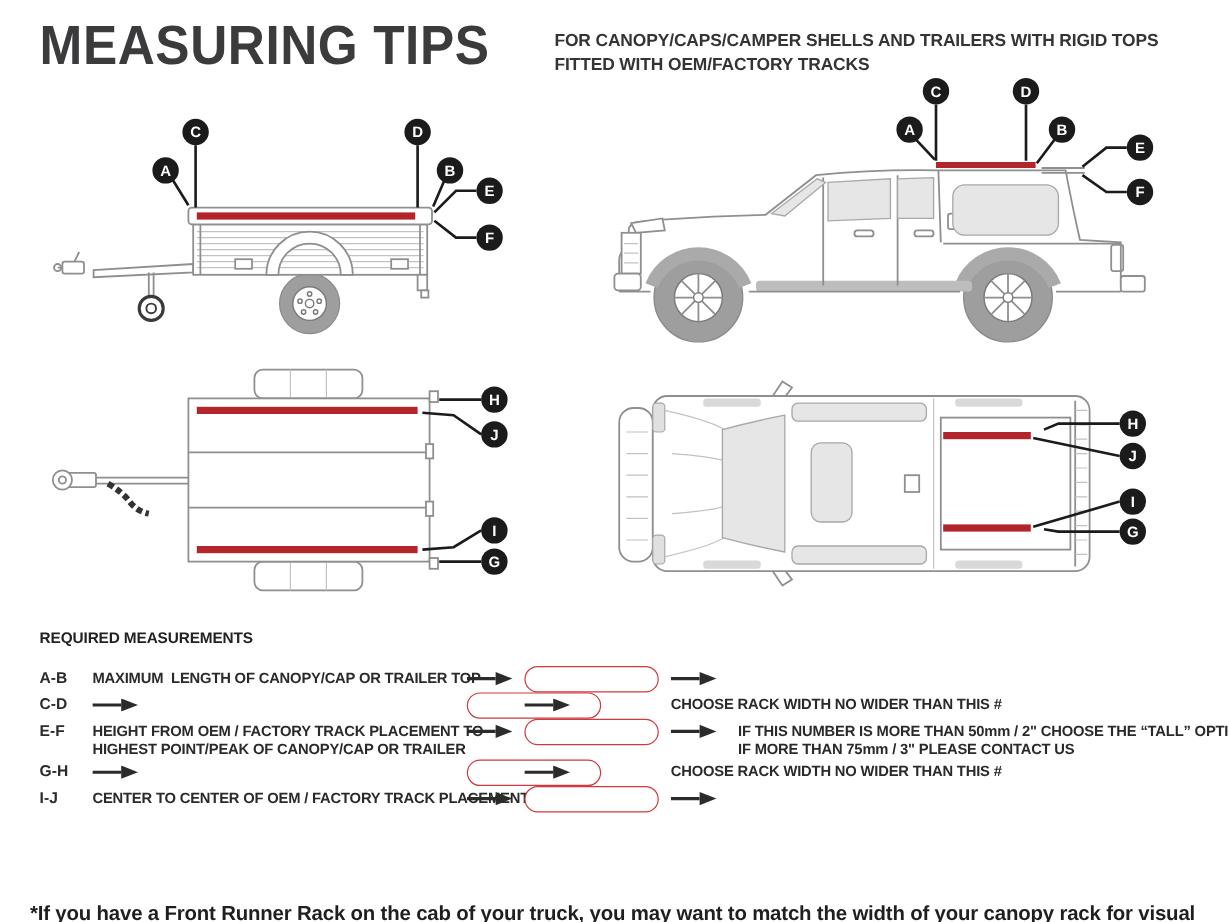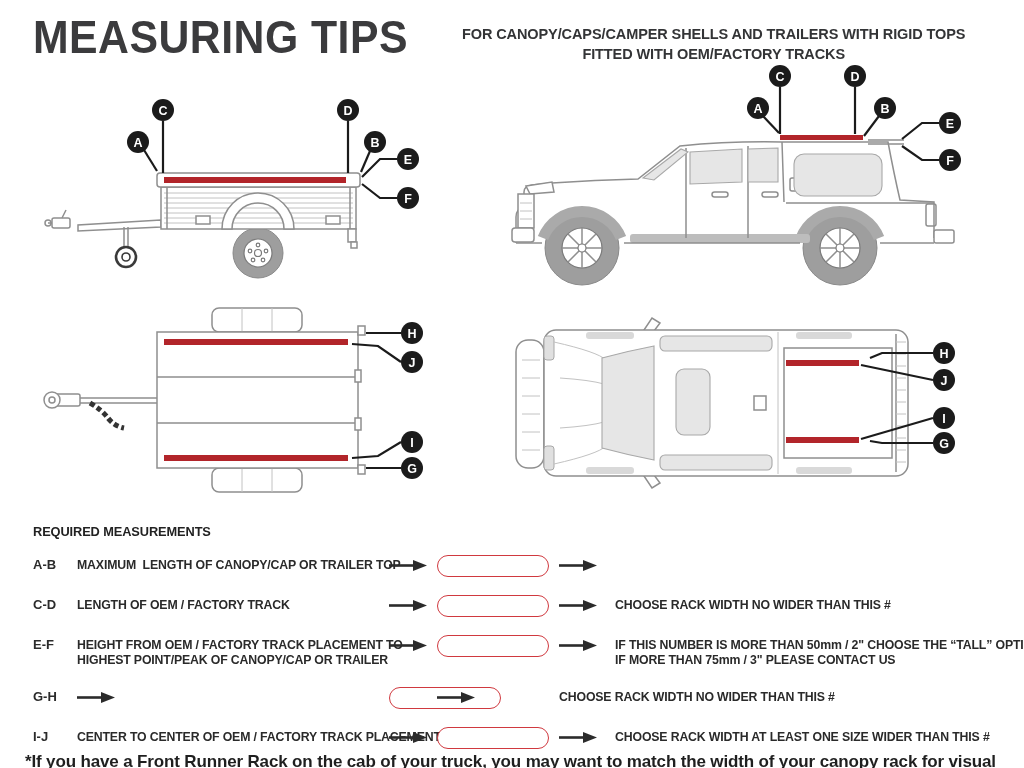--- a/index.html
+++ b/index.html
@@ -5,21 +5,21 @@
   * { margin:0; padding:0; box-sizing:border-box; }
   html,body { width:1024px; height:768px; background:#ffffff; overflow:hidden;
               font-family:"Liberation Sans", sans-serif; }
   .abs { position:absolute; }
 
   
   .title { left:33px; top:10px; font-size:46px; font-weight:bold; color:#3b3b3d;
            letter-spacing:.5px; transform:scaleX(.93); transform-origin:left top;
            white-space:nowrap; }
   .subtitle { left:462px; top:24px; font-size:14.5px; font-weight:bold; color:#333436;
-              line-height:1.4; white-space:pre-line; letter-spacing:-.1px;text-align:center; }
+              line-height:1.4; white-space:pre-line; letter-spacing:-.1px; }
 
   
   svg { display:block; }
   svg .art    { stroke:#8f8f8f; stroke-width:1.5; fill:none; }
   svg .artfill{ stroke:#8f8f8f; stroke-width:1.5; fill:#ffffff; }
   svg .lite   { stroke:#c2c2c2; stroke-width:1;   fill:none; }
   svg .glass  { fill:#e6e6e6; stroke:#a8a8a8; stroke-width:1.1; }
   svg .tire   { fill:#9e9e9e; stroke:#8a8a8a; stroke-width:1; }
   svg .rim    { fill:#ffffff; stroke:#7a7a7a; stroke-width:1.2; }
   svg .flare  { stroke:#aaaaaa; stroke-width:11; fill:none; }
@@ -28,21 +28,21 @@
   svg .badge-letter { font:bold 12.5px "Liberation Sans", sans-serif; fill:#ffffff;
                       text-anchor:middle; }
   svg .track  { fill:#b2252a; stroke:none; }
 
   
   .legend { left:33px; top:524px; display:flex; gap:26px; align-items:baseline; }
   .legend .req { font-size:12.8px; font-weight:bold; color:#222222; letter-spacing:-.1px; }
   .legend .red { font-size:12.8px; font-weight:bold; color:#d8232a; letter-spacing:-.1px; }
 
   
-  .mtable { left:33px; top:556px; width:972px; display:flex; flex-direction:column; gap:19px; }
+  .mtable { left:33px; top:556px; width:972px; display:flex; flex-direction:column; gap:1px; }
   .m-row  { display:grid; grid-template-columns:44px 312px 48px 122px 56px auto;
             align-items:start; }
   .m-code { font-size:13px; font-weight:bold; color:#2b2b2b; padding-top:1px; }
   .m-desc, .m-result { font-size:12.3px; font-weight:bold; color:#2a2a2a;
             letter-spacing:-.15px; line-height:1.25; white-space:pre; padding-top:2px; }
   .m-arrow { margin-top:4px; }
   .m-input { width:112px; height:22px; border:1.6px solid #d0393f; border-radius:12px;
              background:#ffffff; outline:none; margin-top:-1px;
              font:bold 12px "Liberation Sans",sans-serif; color:#2a2a2a;
              text-align:center; padding:0 8px; }
@@ -328,21 +328,20 @@
       </svg>
     <input class="m-input" type="text" style="">
     <svg class="m-arrow" width="38" height="11" viewBox="0 0 38 11">
       <line x1="0" y1="5.5" x2="24" y2="5.5" stroke="#2b2b2b" stroke-width="2.6"></line>
       <polygon points="24,0 38,5.5 24,11" fill="#2b2b2b"></polygon>
       </svg>
   </div>
 
   <div class="m-row">
     <div class="m-code">C-D</div>
-    <div class="m-desc">LENGTH OF OEM / FACTORY TRACK</div>
     <svg class="m-arrow" width="38" height="11" viewBox="0 0 38 11">
       <line x1="0" y1="5.5" x2="24" y2="5.5" stroke="#2b2b2b" stroke-width="2.6"></line>
       <polygon points="24,0 38,5.5 24,11" fill="#2b2b2b"></polygon>
       </svg>
     <input class="m-input" type="text" style="">
     <svg class="m-arrow" width="38" height="11" viewBox="0 0 38 11">
       <line x1="0" y1="5.5" x2="24" y2="5.5" stroke="#2b2b2b" stroke-width="2.6"></line>
       <polygon points="24,0 38,5.5 24,11" fill="#2b2b2b"></polygon>
       </svg>
     <div class="m-result">CHOOSE RACK WIDTH NO WIDER THAN THIS #</div>
@@ -384,18 +383,17 @@
     <div class="m-desc">CENTER TO CENTER OF OEM / FACTORY TRACK PLACEMENT</div>
     <svg class="m-arrow" width="38" height="11" viewBox="0 0 38 11">
       <line x1="0" y1="5.5" x2="24" y2="5.5" stroke="#2b2b2b" stroke-width="2.6"></line>
       <polygon points="24,0 38,5.5 24,11" fill="#2b2b2b"></polygon>
       </svg>
     <input class="m-input" type="text" style="">
     <svg class="m-arrow" width="38" height="11" viewBox="0 0 38 11">
       <line x1="0" y1="5.5" x2="24" y2="5.5" stroke="#2b2b2b" stroke-width="2.6"></line>
       <polygon points="24,0 38,5.5 24,11" fill="#2b2b2b"></polygon>
       </svg>
-    <div class="m-result">CHOOSE RACK WIDTH AT LEAST ONE SIZE WIDER THAN THIS #</div>
   </div>
 
 </div>
 
 <div class="abs footnote">*If you have a Front Runner Rack on the cab of your truck, you may want to match the width of your canopy rack for visual continuity. NOTE: These are just guidelines to help you choose an appropriate sized rack. For further info, read the installation instructions found on the INSTALL tab and /or review the detailed measurements in the SPECS tab.</div>
 
 </body></html>

